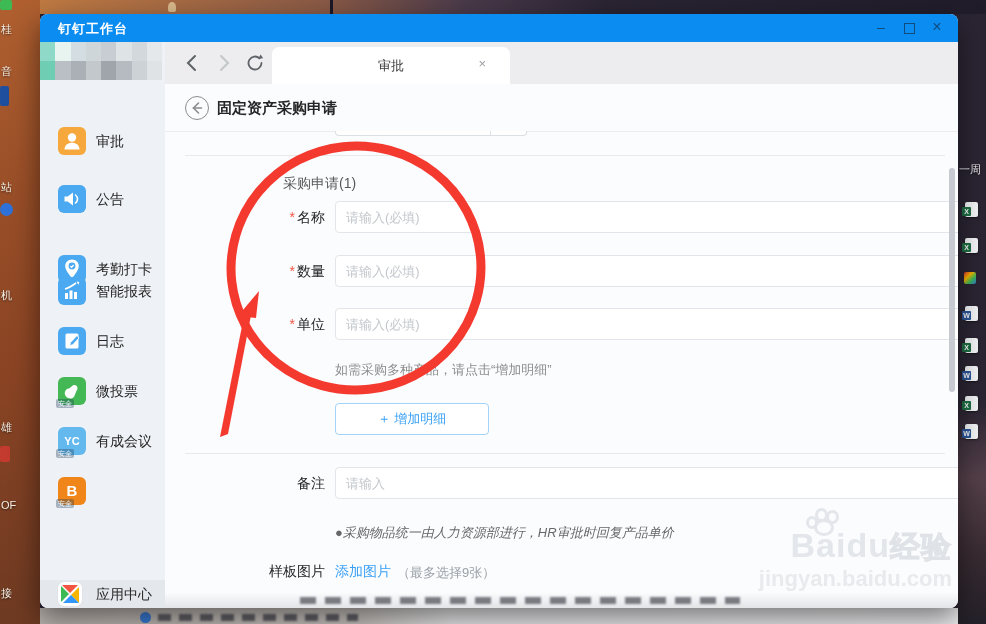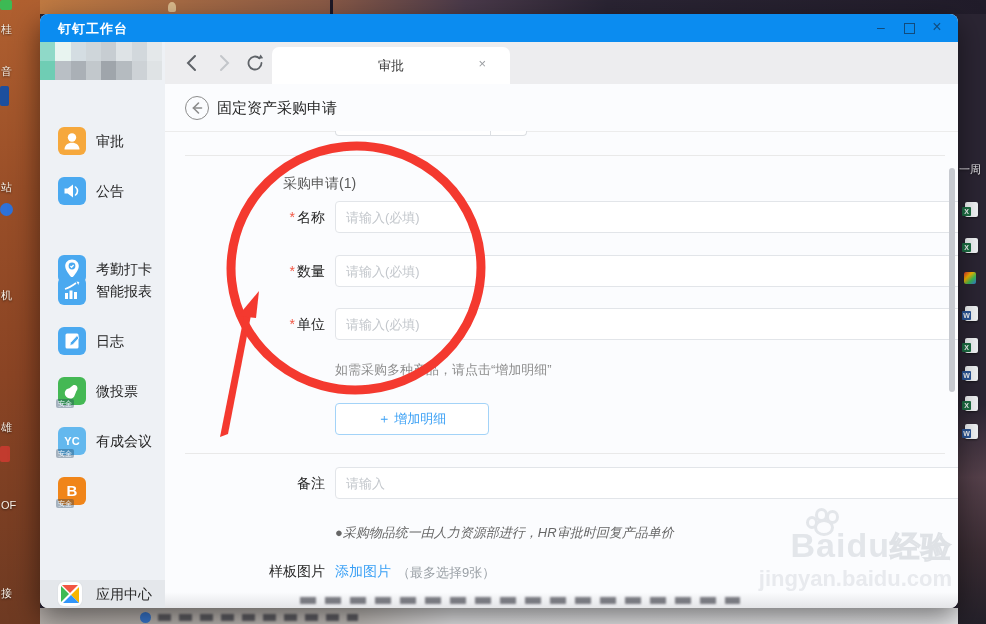--- a/index.html
+++ b/index.html
@@ -52,21 +52,21 @@
   .ic-lblue{background:#63b8ee;} .ic-porange{background:#f08519;} .ic-white{background:#fff;box-shadow:0 0 0 1px #e0e3e7;}
   
   #navbar{left:125px;top:28px;width:793px;height:42px;background:#ededef;}
   .navbtn{position:absolute;top:9px;width:24px;height:24px;cursor:pointer;}
   #tab{position:absolute;left:107px;top:5px;width:238px;height:37px;background:#fff;
        border-radius:7px 7px 0 0;}
   #tab .tlabel{position:absolute;left:0;right:0;top:10px;text-align:center;font-size:13px;color:#3a3a3a;}
   #tab .tclose{position:absolute;right:24px;top:9px;color:#9a9da1;font-size:13px;cursor:pointer;}
   
   #content{left:125px;top:70px;width:793px;height:524px;background:#fbfcfe;}
-  #chead{left:0;top:0;width:793px;height:47px;border-bottom:1px solid #ececec;}
+  #chead{left:0;top:0;width:793px;height:47px;border-bottom:1px solid #ececec;font-weight:bold;}
   .backcircle{position:absolute;left:20px;top:12px;width:22px;height:22px;border:1.5px solid #8c8c8c;
               border-radius:50%;cursor:pointer;}
   #chead .htitle{position:absolute;left:52px;top:15px;font-size:15px;color:#262626;}
   .sliver{left:170px;top:47px;width:190px;height:4px;border:1px solid #dcdfe3;border-top:none;
           border-radius:0 0 4px 4px;background:#fff;}
   .sliver-notch{left:325px;top:47px;width:1px;height:4px;background:#dcdfe3;}
   .divider{height:1px;background:#e9e9e9;}
   .sectitle{font-size:14px;color:#595959;}
   .flabel{position:absolute;width:160px;text-align:right;font-size:14px;color:#262626;}
   .req{color:#f25643;margin-right:2px;}
@@ -182,21 +182,21 @@
       <div class="sb-item" style="top:85px;">
         <span class="sb-ic ic-orange">
           <svg width="28" height="28">
               <circle cx="14" cy="10.5" r="4.2" fill="#fff"></circle>
               <path d="M6.5 22.5c0-4.4 3.4-6.8 7.5-6.8s7.5 2.4 7.5 6.8z" fill="#fff"></path>
             </svg>
         </span>
         <span class="sb-label">审批</span>
       </div>
 
-      <div class="sb-item" style="top:135px;padding-left:15px;">
+      <div class="sb-item" style="top:143px;padding-left:15px;">
         <span class="sb-ic ic-blue">
           <svg width="28" height="28">
               <path d="M6.5 11.5v5h3.2l5.3 4V7.5l-5.3 4z" fill="#fff"></path>
               <path d="M17.5 10c1.2 1 2 2.4 2 4s-.8 3-2 4" stroke="#fff" stroke-width="1.6" fill="none" stroke-linecap="round"></path>
             </svg>
         </span>
         <span class="sb-label">公告</span>
       </div>
 
       <div class="sb-item" style="top:185px;margin-top:28px;">

